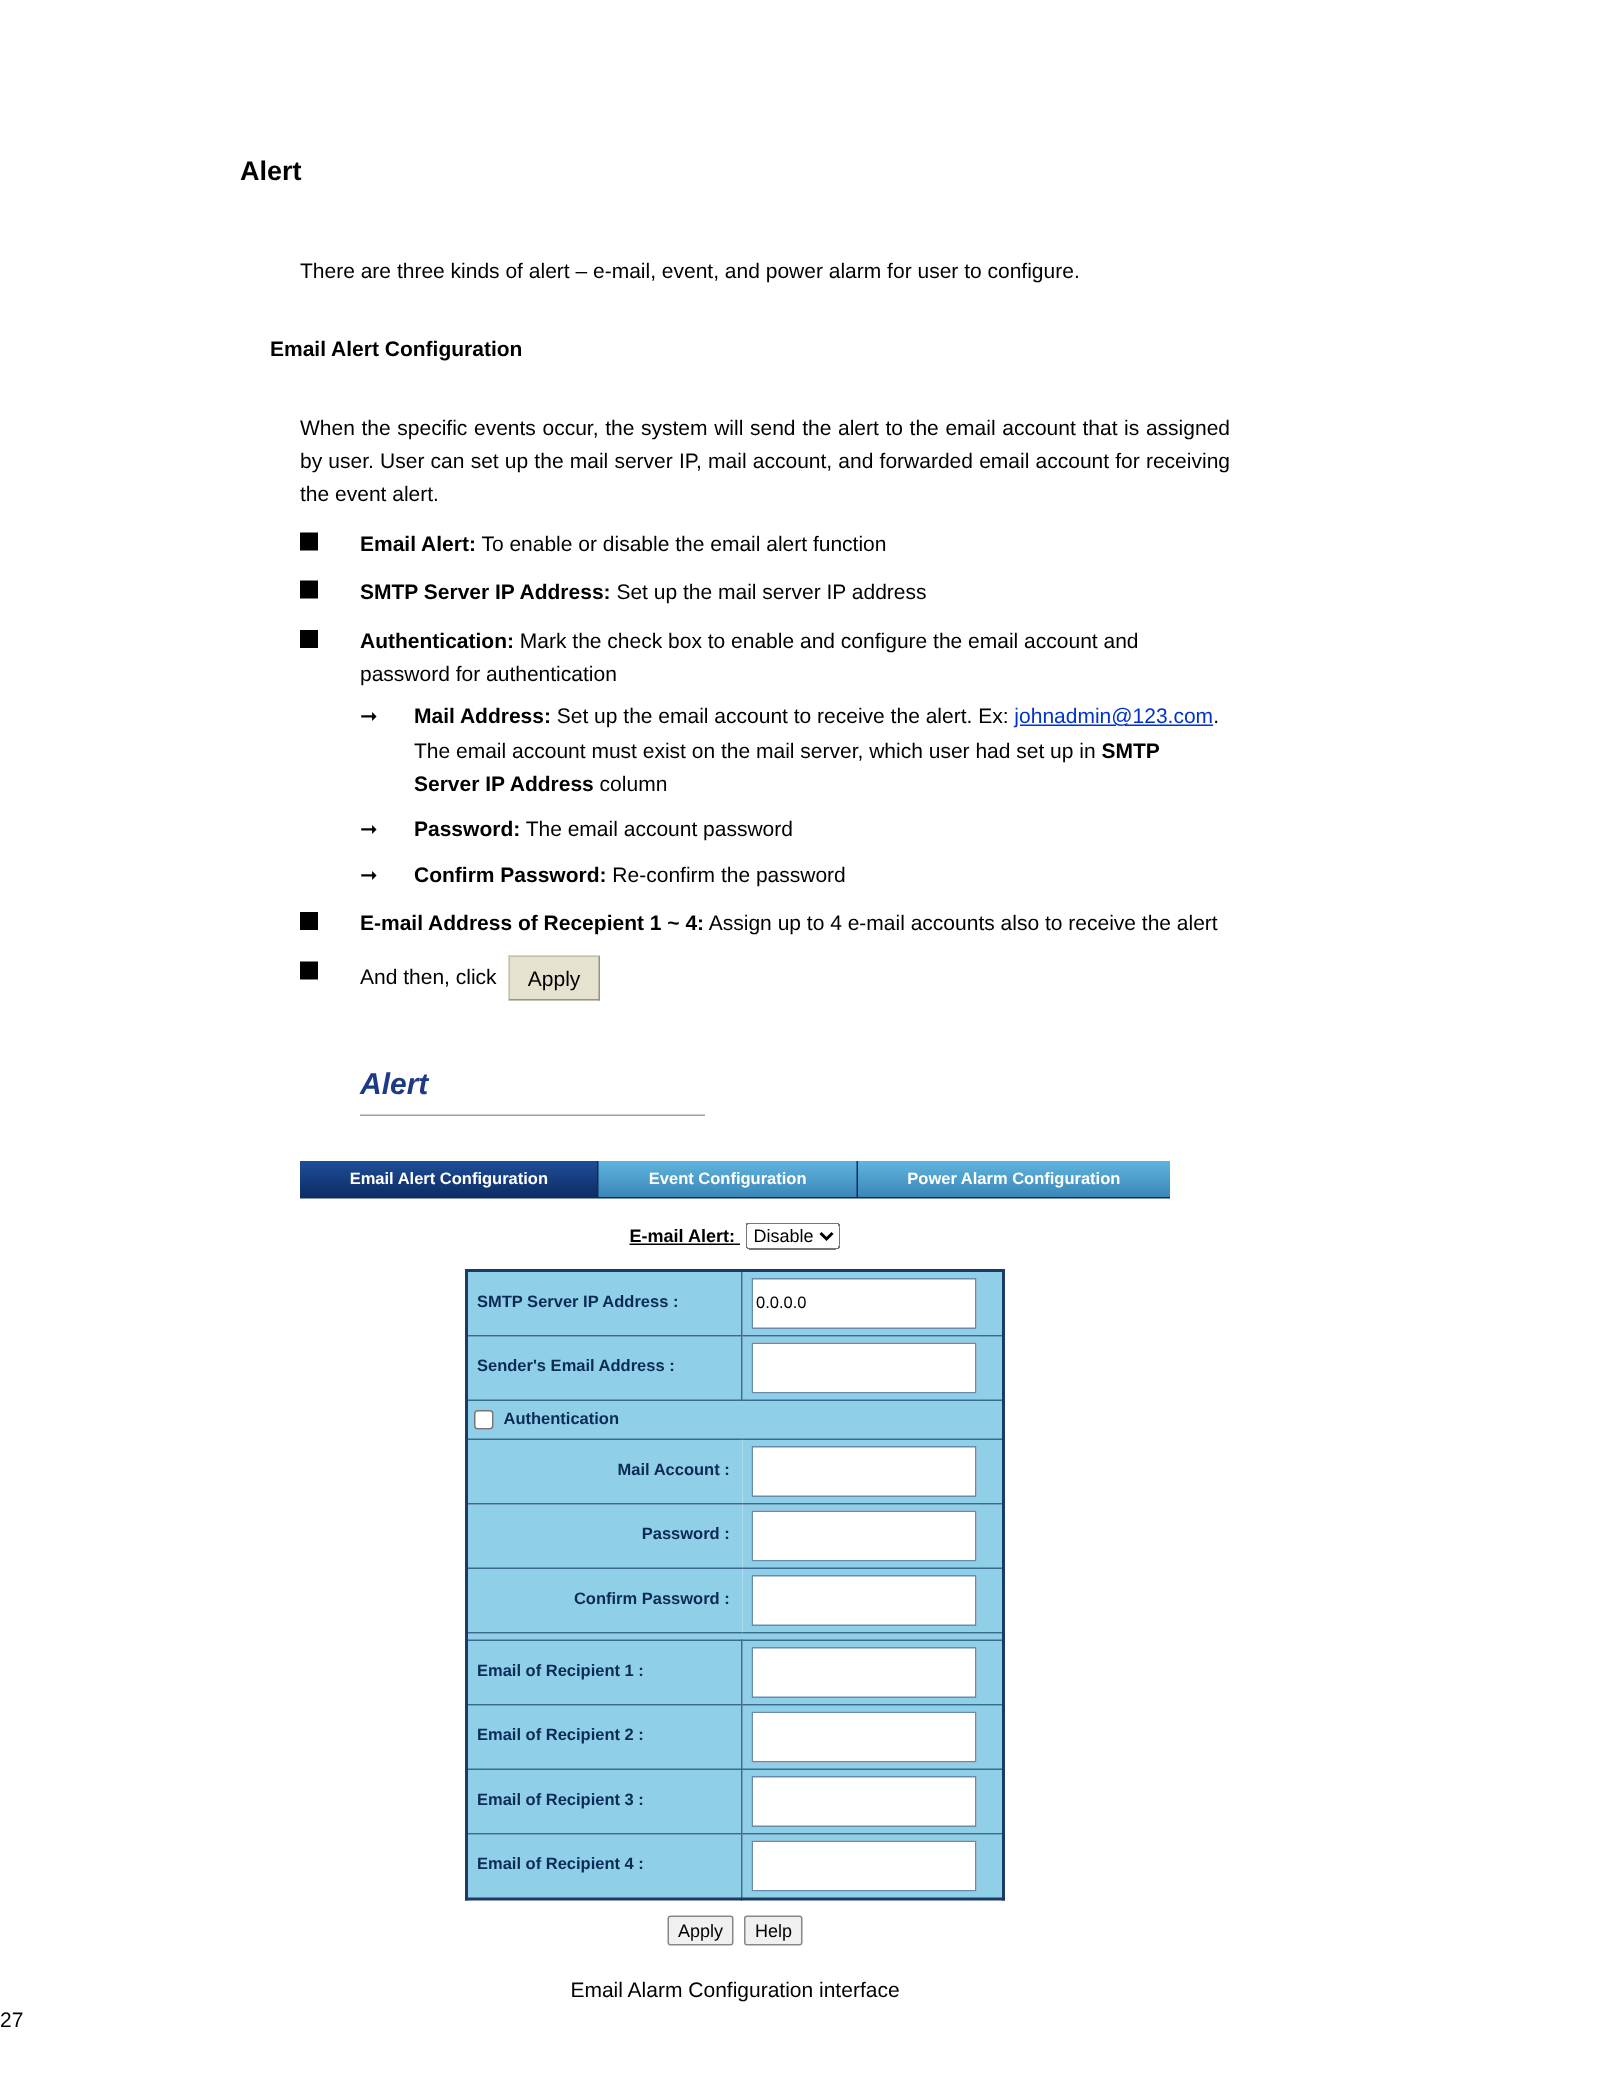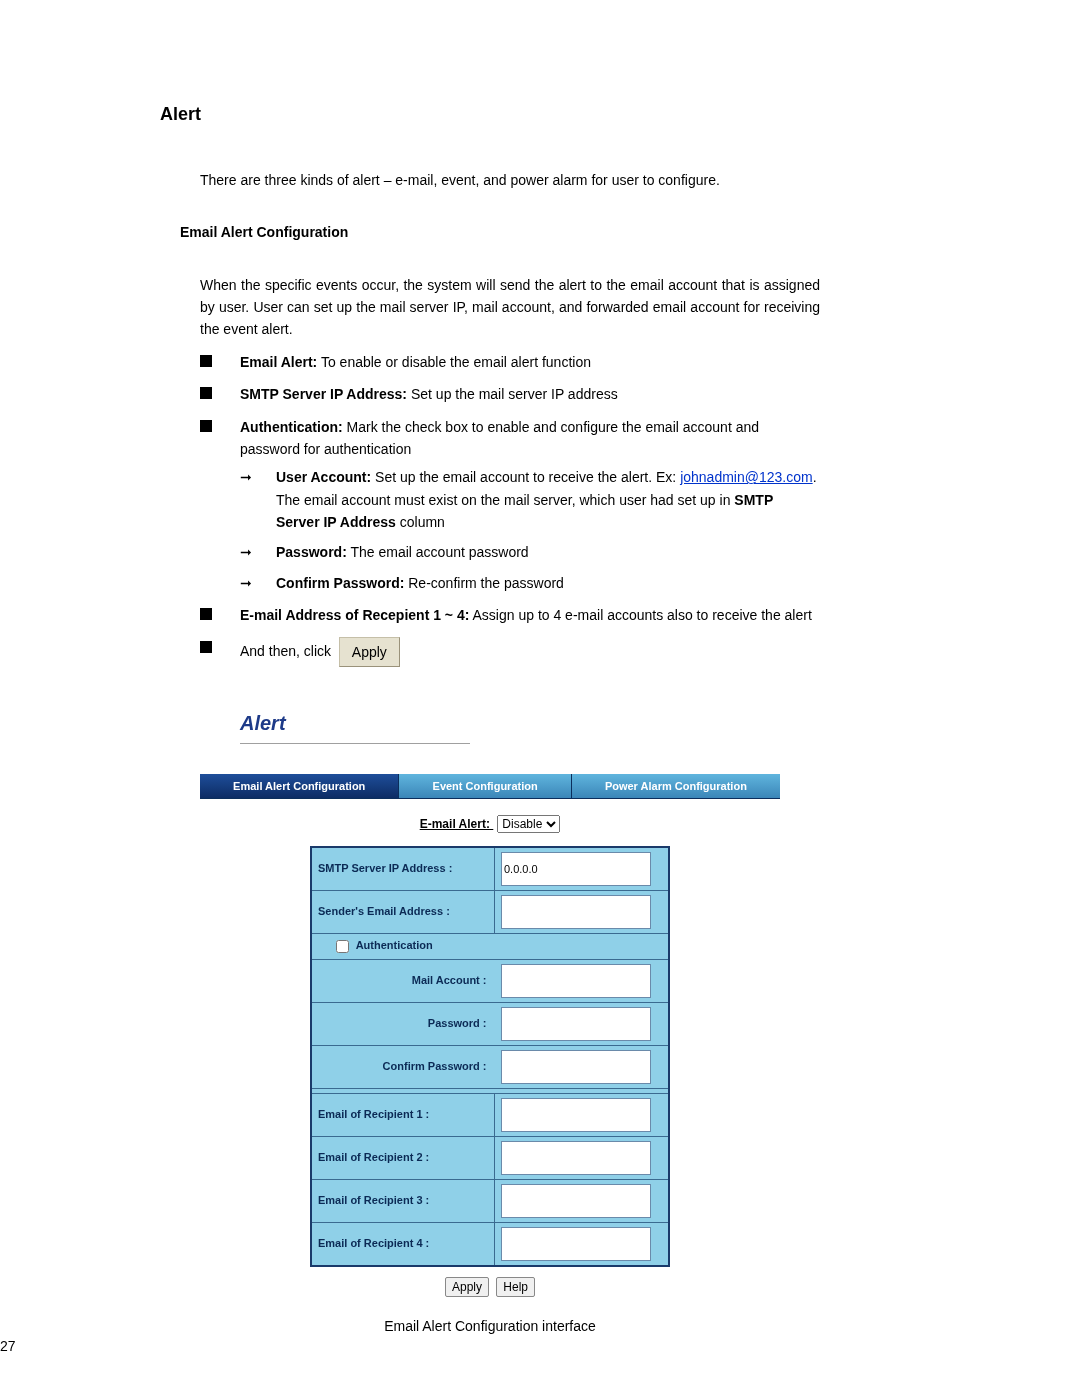--- a/index.html
+++ b/index.html
@@ -167,21 +167,21 @@
     width: 150px;
     height: 16px;
     box-sizing: border-box;
     font-size: 11px;
     border: 1px solid #6a8aaa;
     background: #fff;
     padding: 16px 2px;
   }
   .form-table td.sub-header {
     background: var(--cell-blue);
-    padding: 3px 20px;
+    padding: 3px 0;
   }
   .form-table td.sub-header input[type="checkbox"] {
     vertical-align: middle;
     margin-right: 4px;
   }
   .sub-row td.sub-label {
     text-align: right;
     padding-right: 8px;
     background: var(--cell-blue);
     border-right: none;
@@ -245,21 +245,21 @@
     <li>
       <strong>Email Alert:</strong><span> To enable or disable the email alert function</span>
     </li>
     <li>
       <strong>SMTP Server IP Address:</strong><span> Set up the mail server IP address</span>
     </li>
     <li>
       <strong>Authentication:</strong><span> Mark the check box to enable and configure the email account and password for authentication</span>
       <ul class="arrows">
         <li>
-          <strong>User Account:</strong><span> Set up the email account to receive the alert. Ex: </span><a href="#" class="doc-link">johnadmin@123.com</a><span>. The email account must exist on the mail server, which user had set up in </span><strong>SMTP Server IP Address</strong><span> column</span>
+          <strong>Mail Address:</strong><span> Set up the email account to receive the alert. Ex: </span><a href="#" class="doc-link">johnadmin@123.com</a><span>. The email account must exist on the mail server, which user had set up in </span><strong>SMTP Server IP Address</strong><span> column</span>
         </li>
         <li>
           <strong>Password:</strong><span> The email account password</span>
         </li>
         <li>
           <strong>Confirm Password:</strong><span> Re-confirm the password</span>
         </li>
       </ul>
     </li>
     <li>
@@ -336,16 +336,16 @@
       </tr>
     </tbody>
       </table>
 
     <div class="btn-row">
       <button type="button">Apply</button>
       <button type="button">Help</button>
     </div>
   </div>
 
-  <div class="caption">Email Alert Configuration interface</div>
+  <div class="caption">Email Alarm Configuration interface</div>
 
   <div class="page-number">27</div>
 </div>
 
 </body></html>

